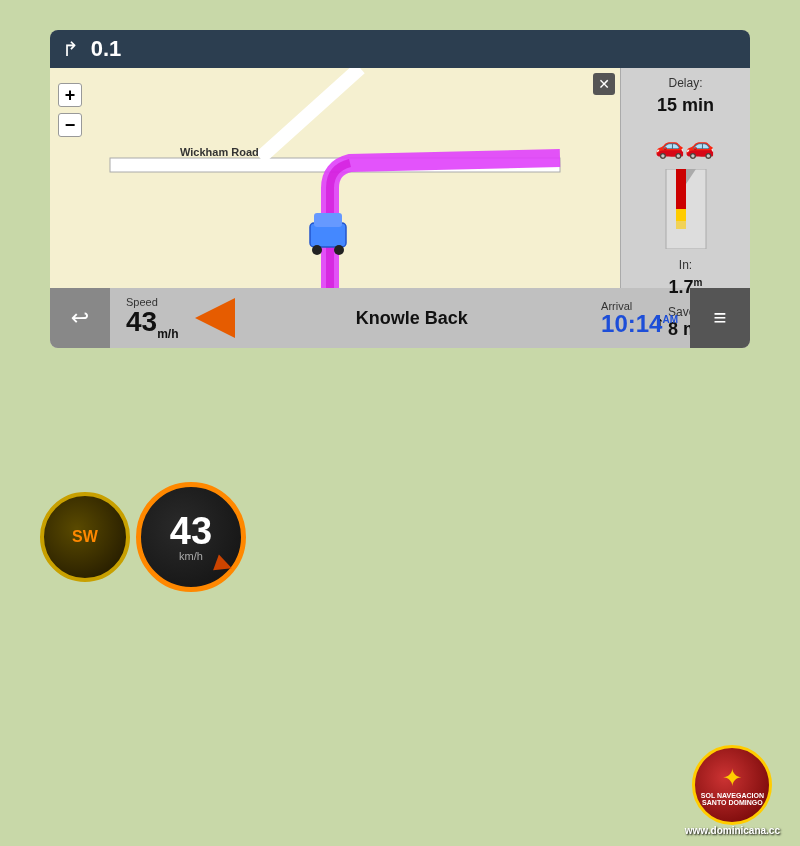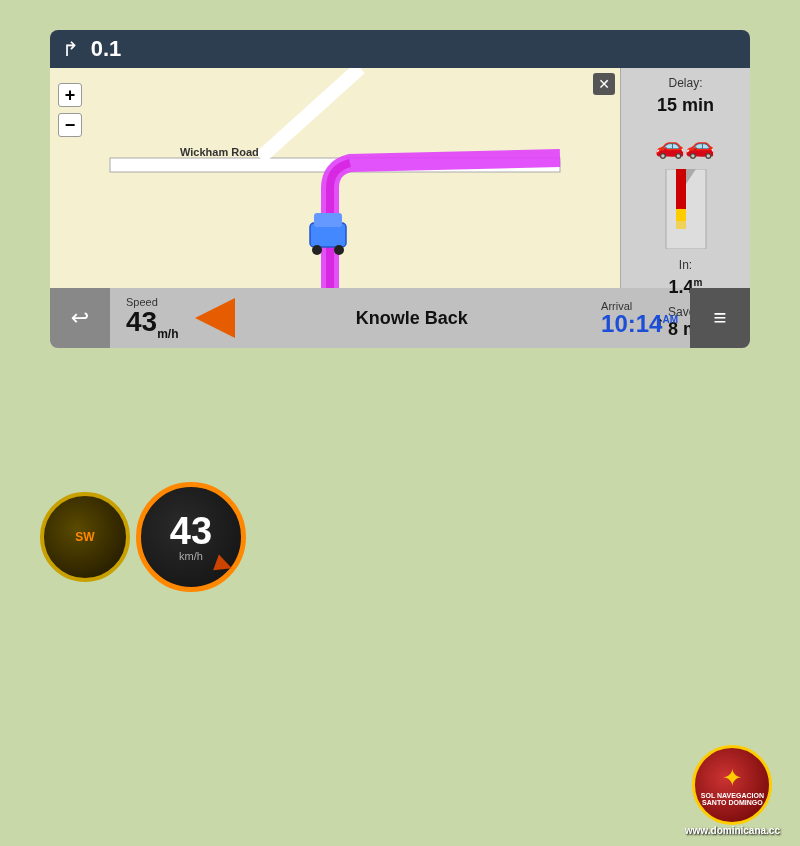--- a/index.html
+++ b/index.html
@@ -338,21 +338,21 @@
       border: 4px solid #c8a000;
       display: flex;
       align-items: center;
       justify-content: center;
       position: relative;
       flex-shrink: 0;
     }
 
     .compass-text {
       color: #ff8800;
-      font-size: 12px;
+      font-size: 16px;
       font-weight: bold;
     }
 
     
     .speed-gauge {
       width: 110px;
       height: 110px;
       border-radius: 50%;
       background: radial-gradient(circle at 40% 40%, #2a2a2a, #111);
       border: 5px solid #ff8800;
@@ -685,21 +685,21 @@
                 <svg width="50" height="80">
                   <rect x="5" y="0" width="40" height="80" fill="#ddd" stroke="#aaa" stroke-width="1"></rect>
                   <rect x="15" y="0" width="10" height="40" fill="#cc0000"></rect>
                   <rect x="15" y="40" width="10" height="12" fill="#ffcc00"></rect>
                   <rect x="15" y="52" width="10" height="8" fill="#ffcc00" opacity="0.6"></rect>
                   <polygon points="25,0 35,0 25,15" fill="#aaa"></polygon>
                 </svg>
               </div>
             </div>
             <span class="traffic-label">In:</span>
-            <span class="traffic-value"><span>1.4</span><sup style="font-size:10px">m</sup></span>
+            <span class="traffic-value"><span>1.7</span><sup style="font-size:10px">m</sup></span>
             <div style="display:flex;align-items:center;gap:4px;margin-top:2px;">
               <span style="font-size:16px;">↑</span>
               <div>
                 <div class="traffic-save">Save</div>
                 <div class="traffic-value">8 min</div>
               </div>
             </div>
           </div>
         </div>
 

